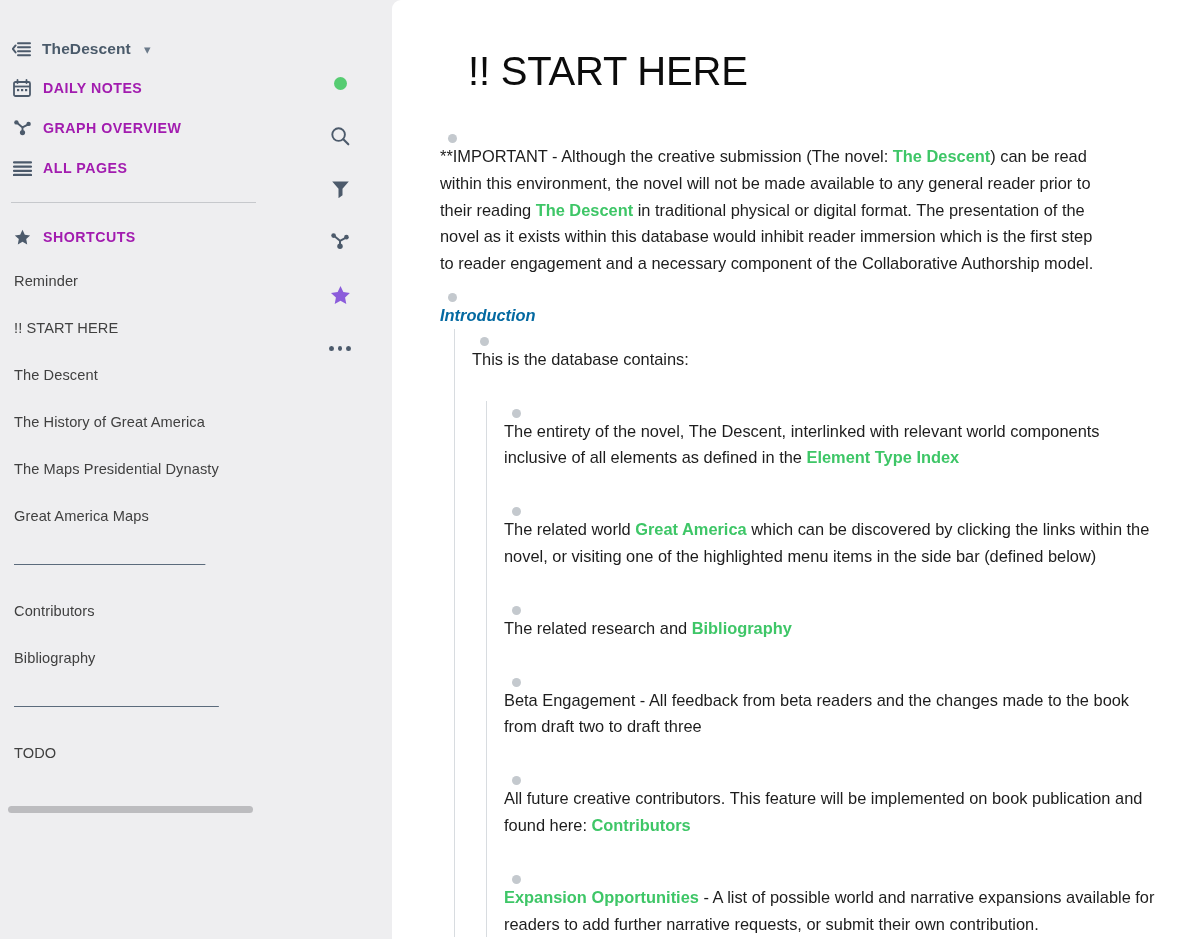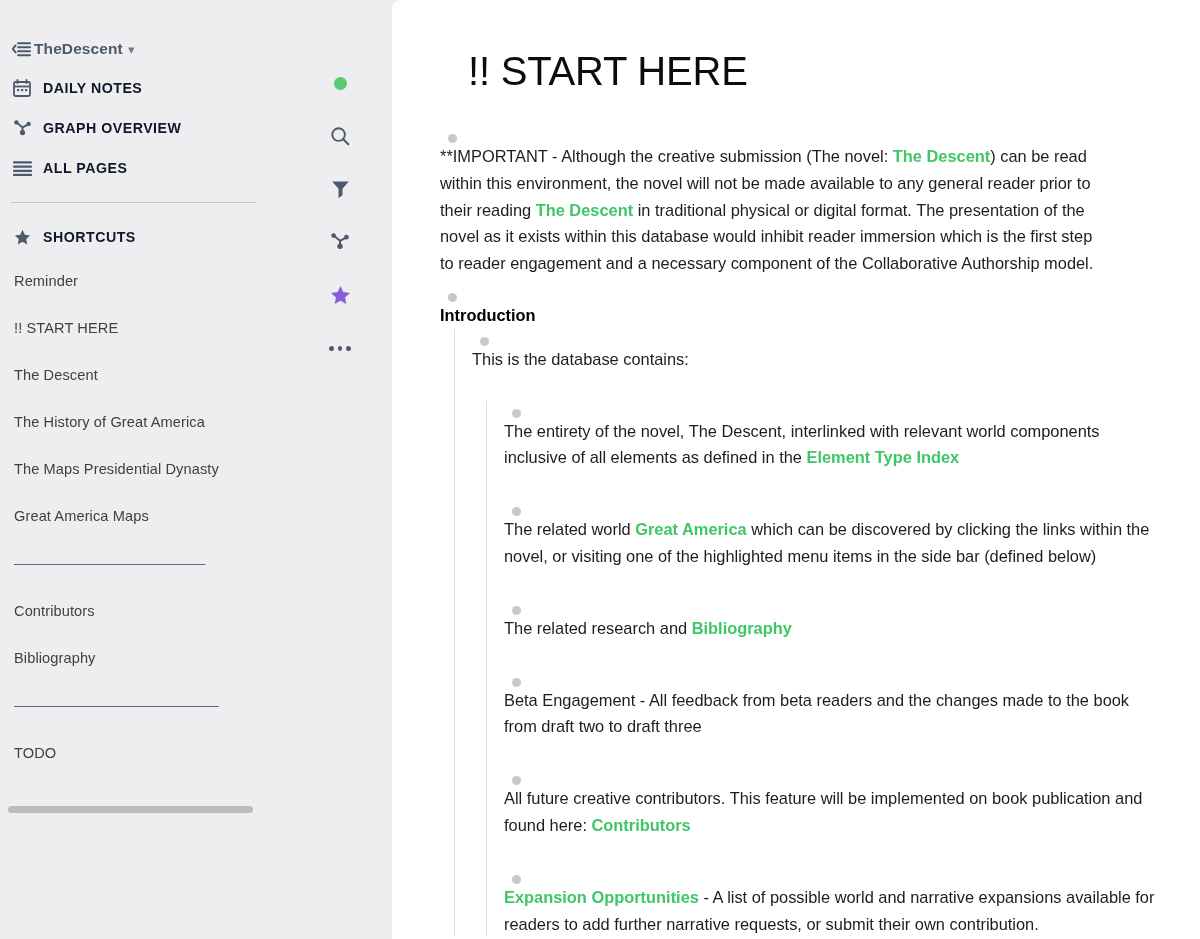--- a/index.html
+++ b/index.html
@@ -14,35 +14,35 @@
   
   #sidebar {
     position: relative;
     width: 392px; height: 939px;
     background: #eeeef0;
     flex: 0 0 392px;
   }
   .sb-inner { position: absolute; left: 0; top: 0; width: 270px; }
 
   .sb-header {
-    display: flex; align-items: center; gap: 3px;
+    display: flex; align-items: center; gap: 11px;
     padding: 0 0 0 11px; height: 38px; margin-top: 30px;
     cursor: pointer;
   }
   .sb-header .title {
     font-size: 15.5px; font-weight: bold; color: #4a5a6a; letter-spacing: .1px;
   }
   .chev { color: #6b7a8a; font-size: 13px; line-height: 1; margin-left: 2px; }
 
   .nav-item {
     display: flex; align-items: center; gap: 11px;
     height: 40px; padding-left: 12px; cursor: pointer;
   }
   .nav-item .lbl {
-    font-size: 14.2px; font-weight: bold; color: #0f172a;
+    font-size: 14.2px; font-weight: bold; color: #a21caf;
     letter-spacing: .5px;
   }
   .nav-icon { width: 20px; height: 20px; display: flex; align-items: center; justify-content: center; color: #4c5a6b; flex: 0 0 20px; }
   .nav-icon svg { display: block; }
 
   .sb-divider {
     height: 1px; background: #c6c8cc; margin: 14px 12px 14px 11px; width: 245px;
   }
 
   .shortcut {
@@ -97,21 +97,21 @@
     font-size: 16.4px; line-height: 26.8px; color: #1d1d1d;
     max-width: 660px; padding-bottom: 0;
   }
   .lvl1 > .row > .btext { max-width: 660px; }
   .children { margin-left: 14px; border-left: 1px solid #d8dce0; padding-left: 17px; }
   .block.lvl1 { margin-bottom: 8px; }
   .block.lvl2 { margin-bottom: 4px; }
   .block.lvl3 { margin-bottom: 10px; margin-top: 28px; }
 
   .lnk { color: #3ec667; font-weight: bold; cursor: pointer; }
-  .hdr { color: #000000; font-weight: bold; }
+  .hdr { color: #0369a1; font-weight: bold; font-style: italic; }
   .chk {
     display: inline-block; width: 14px; height: 14px; border: 1.4px solid #adb3ba;
     border-radius: 2.5px; background: #fff; vertical-align: -2px; margin-right: 5px;
     cursor: pointer;
   }
 </style>
 </head>
 <body>
 
 <div id="app">

